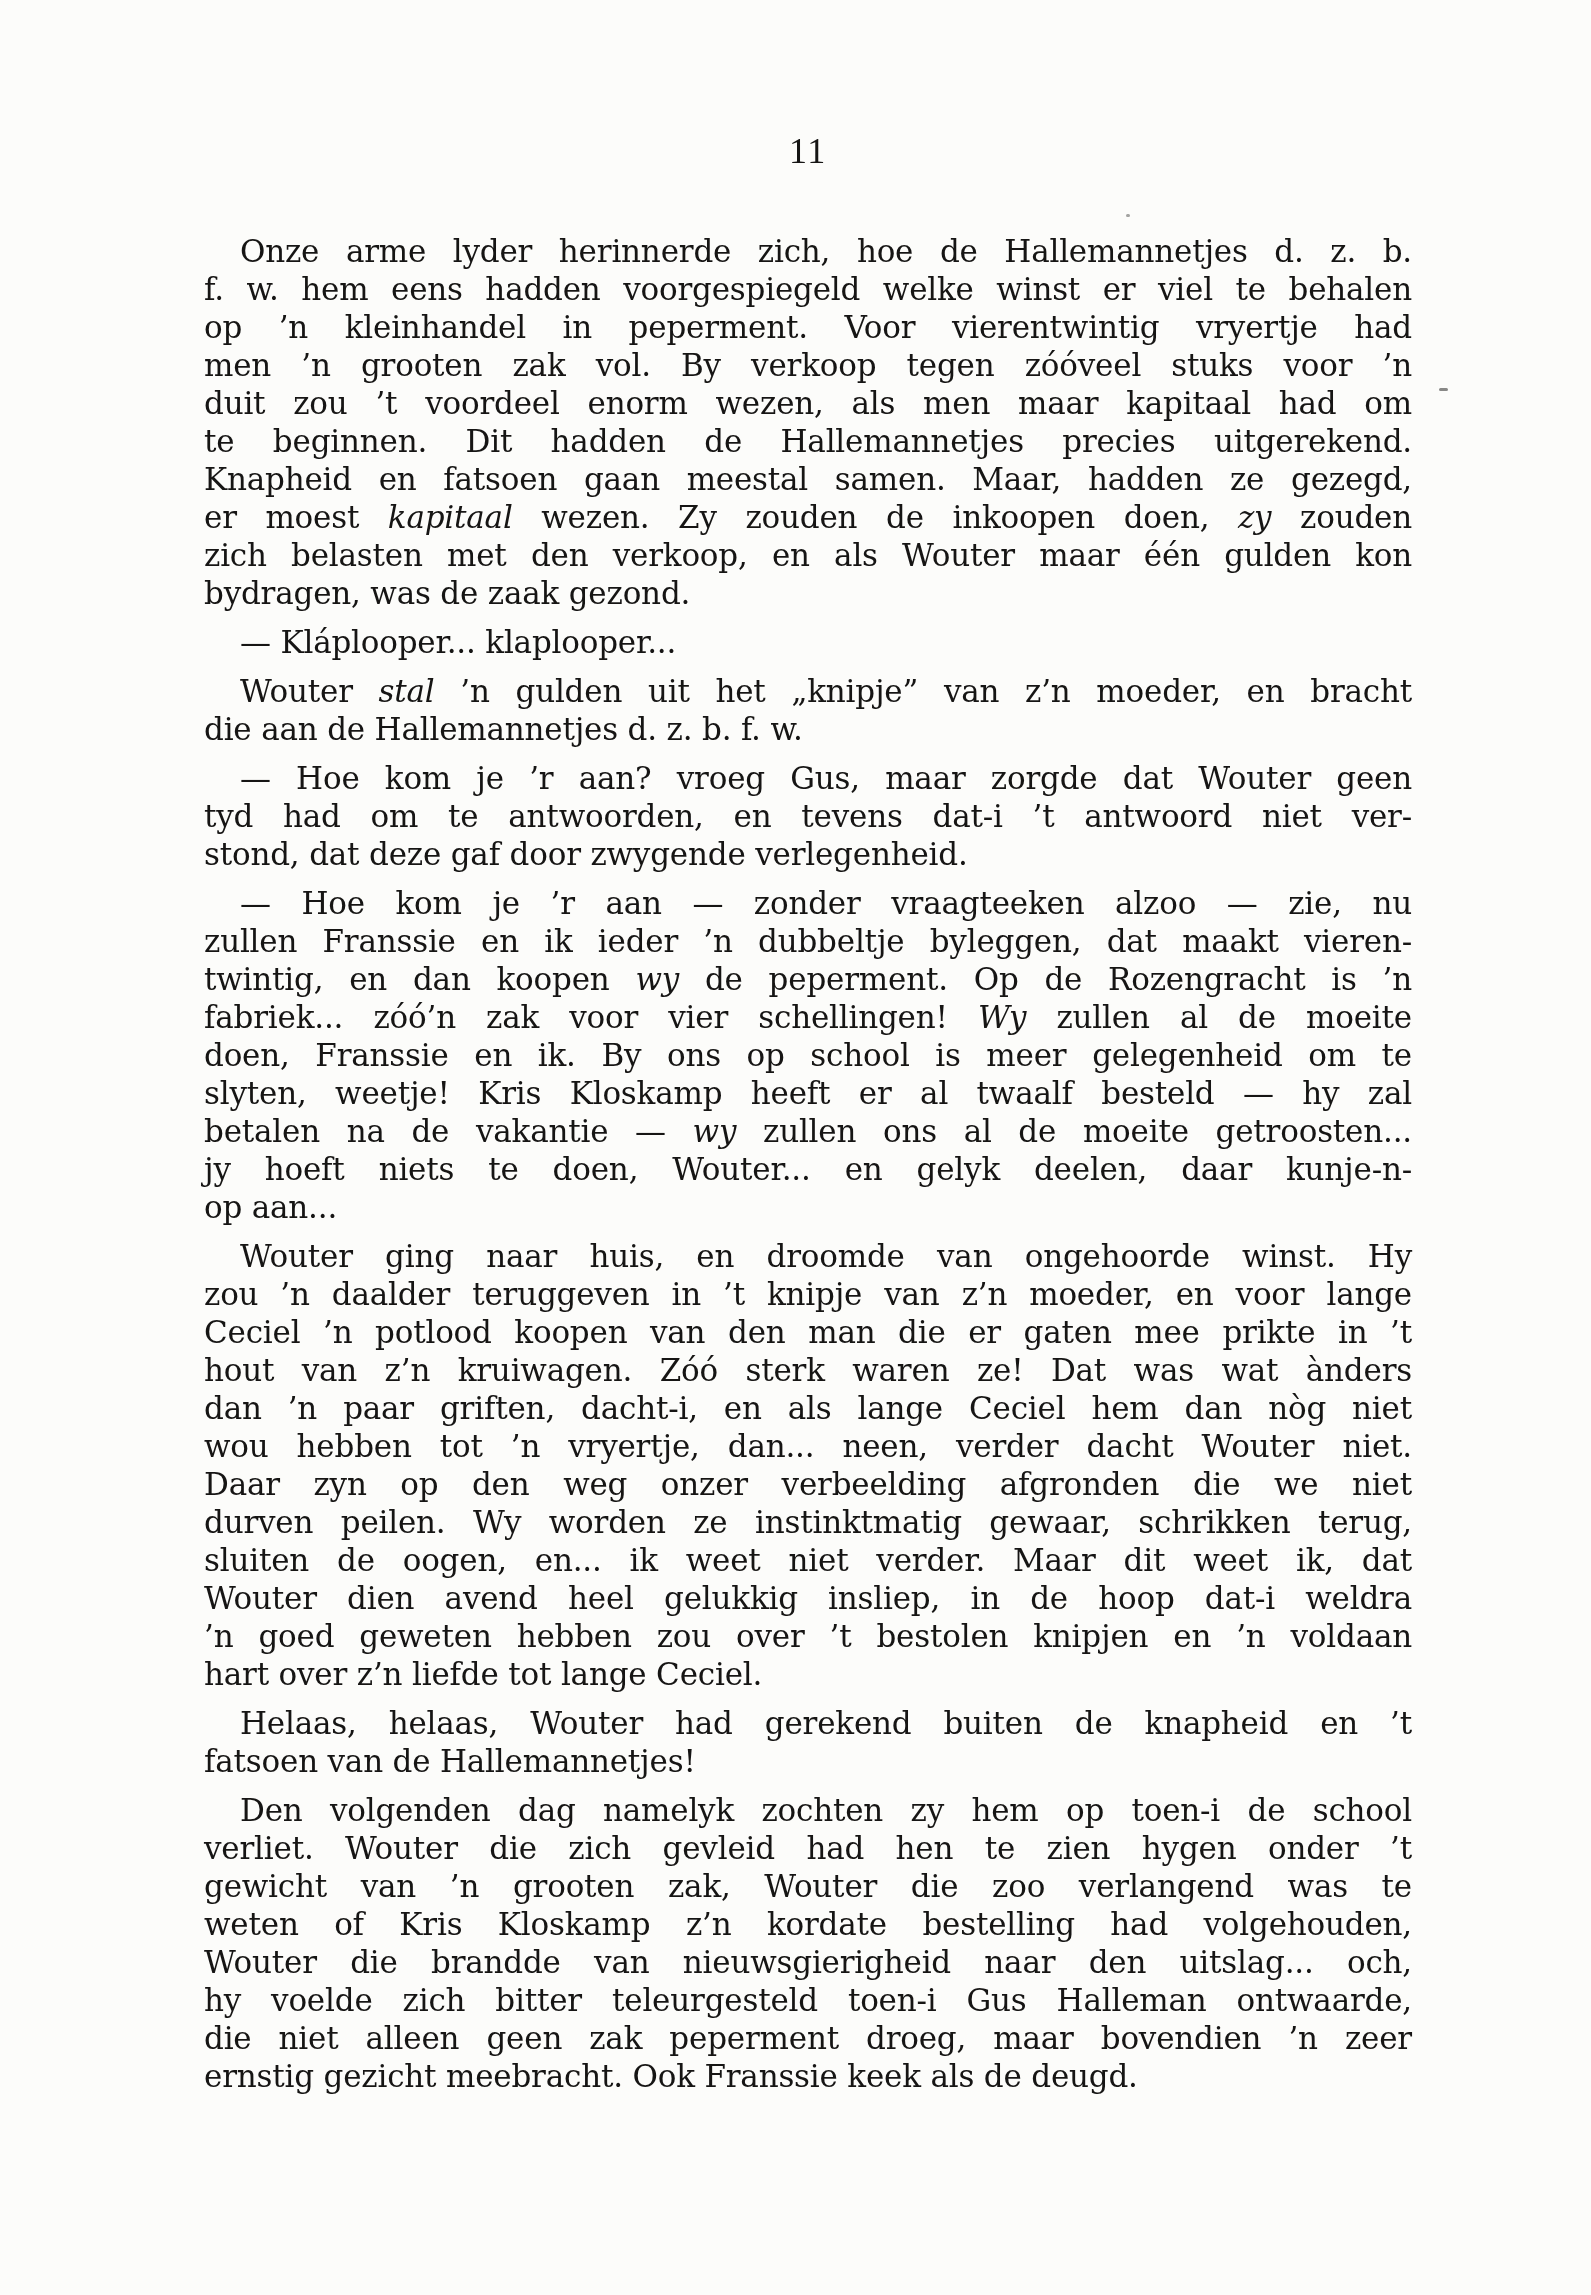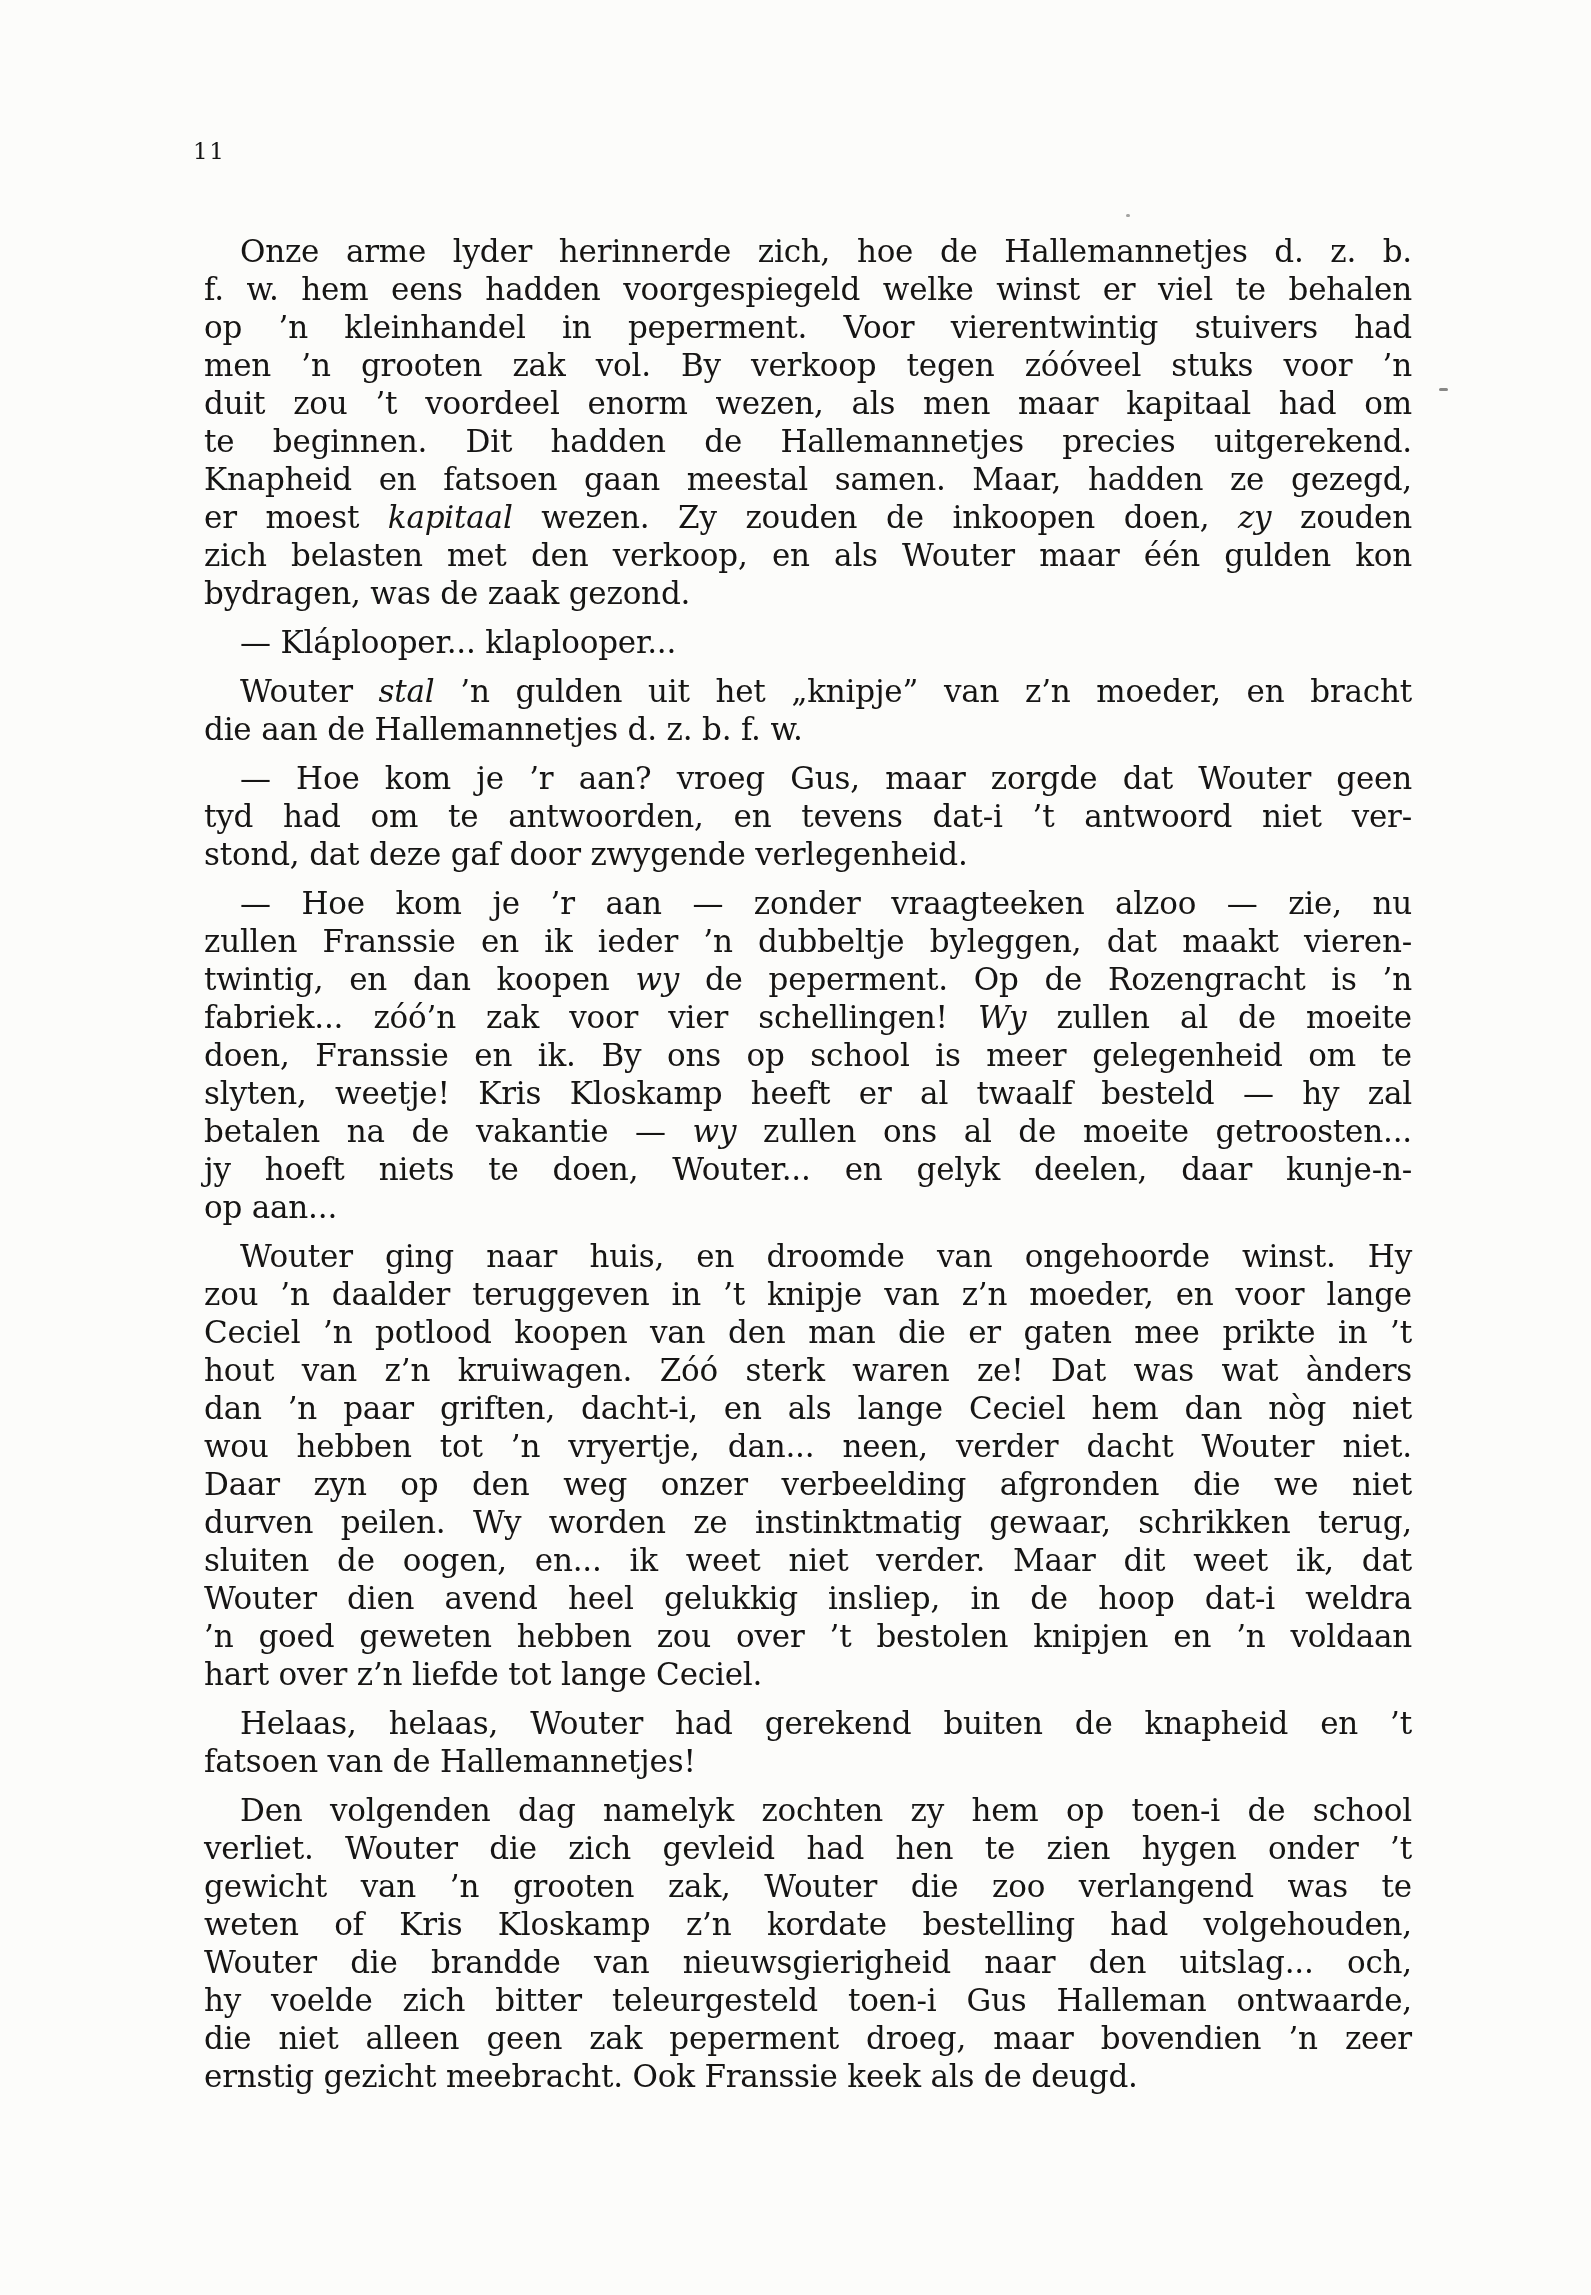--- a/index.html
+++ b/index.html
@@ -10,23 +10,25 @@
     background: #fcfcfa;
     overflow: hidden;
     font-family: "DejaVu Serif", "Liberation Serif", serif;
     color: #161514;
   }
   .page-number {
     position: absolute;
     top: 132px;
     left: 193px;
     width: 1230px;
-    font-size: 23px;
+    text-align: center;
+    font-size: 36px;
     line-height: 38px;
     letter-spacing: 1.6px;
+    font-family: Liberation Serif, serif;
   }
   .text-block {
     position: absolute;
     top: 221px;
     left: 193px;
     width: 1230px;
     font-size: 31px;
     line-height: 38px;
     letter-spacing: -0.2px;
   }
@@ -53,21 +55,21 @@
 </head>
 <body>
 
 <div class="page">
   <div class="page-number">11</div>
 
   <div class="text-block" id="text-block">
       <div class="paragraph">
         <div class="line indent">Onze arme lyder herinnerde zich, hoe de Hallemannetjes d. z. b.</div>
         <div class="line">f. w. hem eens hadden voorgespiegeld welke winst er viel te behalen</div>
-        <div class="line">op ’n kleinhandel in peperment. Voor vierentwintig stuivers had</div>
+        <div class="line">op ’n kleinhandel in peperment. Voor vierentwintig vryertje had</div>
         <div class="line">men ’n grooten zak vol. By verkoop tegen zóóveel stuks voor ’n</div>
         <div class="line">duit zou ’t voordeel enorm wezen, als men maar kapitaal had om</div>
         <div class="line">te beginnen. Dit hadden de Hallemannetjes precies uitgerekend.</div>
         <div class="line">Knapheid en fatsoen gaan meestal samen. Maar, hadden ze gezegd,</div>
         <div class="line">er moest <em>kapitaal</em> wezen. Zy zouden de inkoopen doen, <em>zy</em> zouden</div>
         <div class="line">zich belasten met den verkoop, en als Wouter maar één gulden kon</div>
         <div class="line last">bydragen, was de zaak gezond.</div>
       </div>
       <div class="paragraph">
         <div class="line indent last">— Kláplooper... klaplooper...</div>

